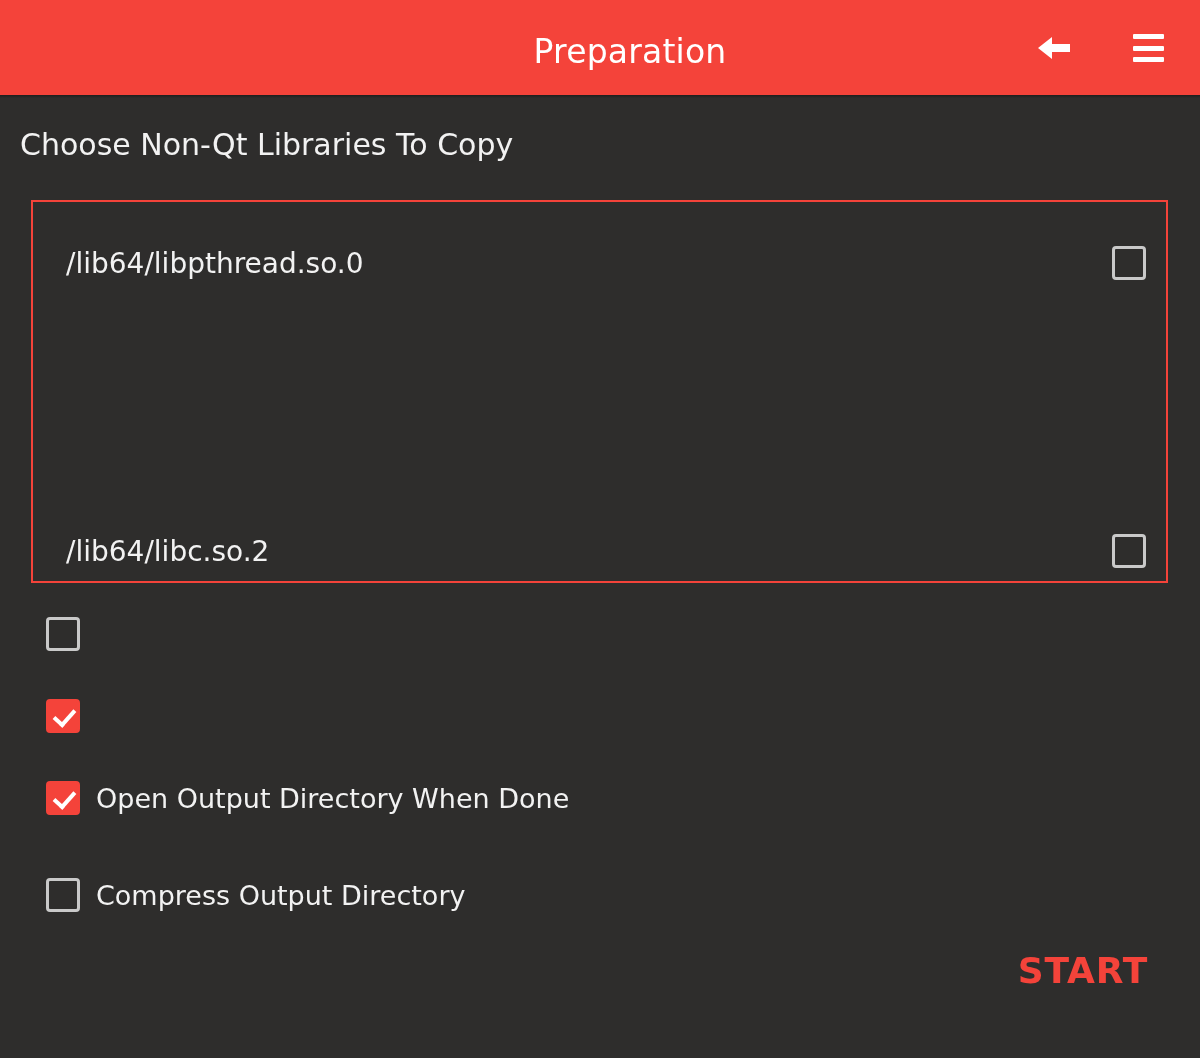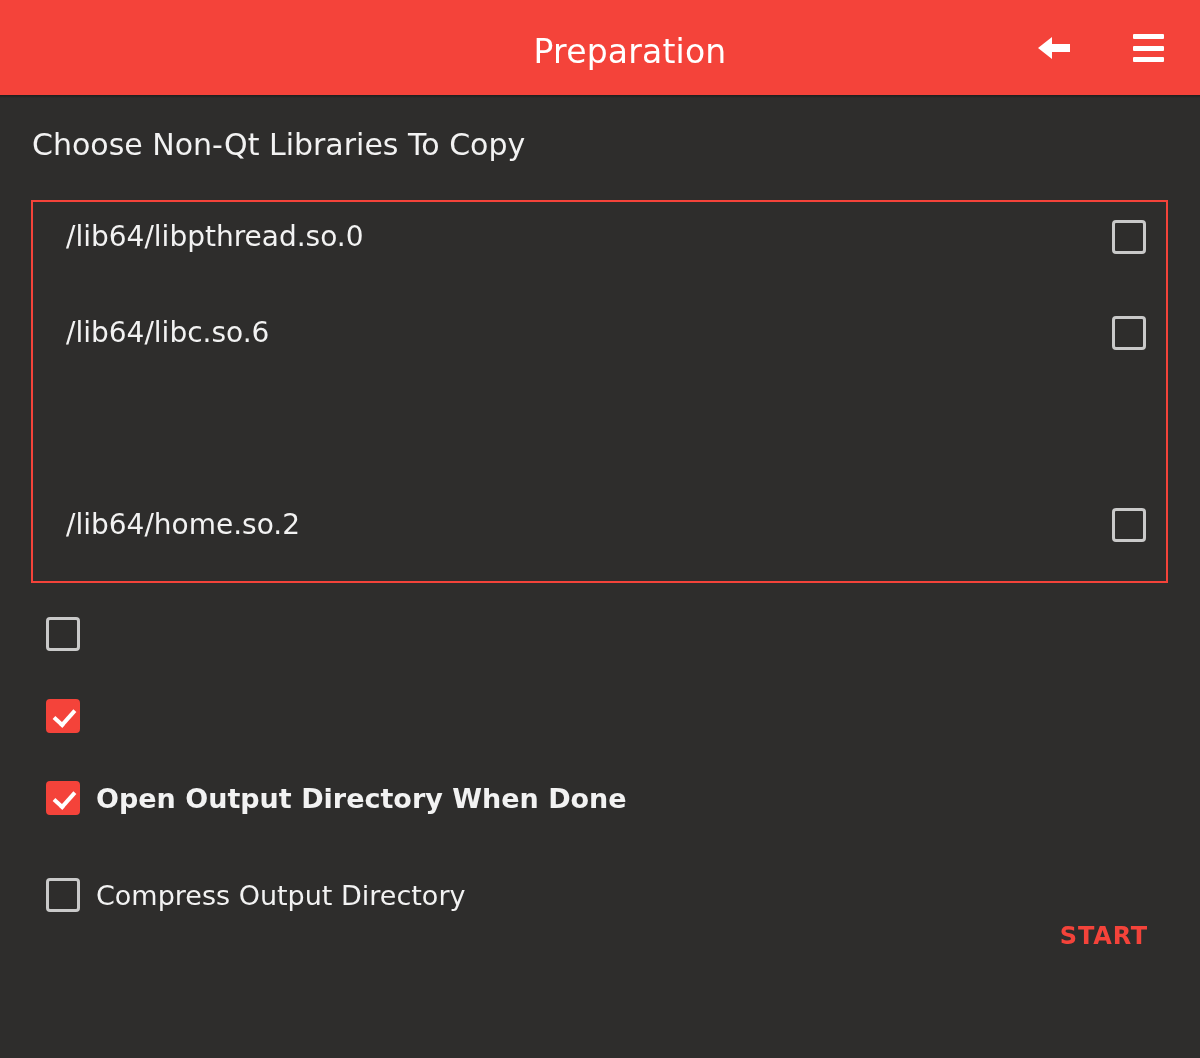--- a/index.html
+++ b/index.html
@@ -69,21 +69,21 @@
     position: absolute;
     left: 0; top: 95px;
     width: 1200px;
     height: 3px;
     background: linear-gradient(to bottom, rgba(0,0,0,0.35), rgba(0,0,0,0));
   }
 
   
   .section-heading {
     position: absolute;
-    left: 32px;
+    left: 20px;
     top: 127px;
     font-size: 30px;
     color: #f2f2f2;
     font-weight: 400;
     white-space: nowrap;
   }
 
   
   .list-frame {
     position: absolute;
@@ -93,21 +93,21 @@
     height: 383px;
     border: 2px solid #f4433a;
     box-sizing: border-box;
   }
   .lib-row {
     position: absolute;
     left: 0;
     width: 100%;
     height: 60px;
     display: flex;
-    align-items: flex-start;
+    align-items: flex-end;
     justify-content: space-between;
     box-sizing: border-box;
     padding: 0 20px 0 33px;
     cursor: pointer;
   }
   .lib-row-0 { top: 18px; }
   .lib-row-1 { top: 114px; }
   .lib-row-2 { top: 210px; }
   .lib-row-3 { top: 306px; }
   .lib-label {
@@ -148,35 +148,35 @@
   .option-row {
     position: absolute;
     left: 46px;
     height: 36px;
     display: flex;
     align-items: center;
     cursor: pointer;
   }
   .option-row-0 { top: 616px; }
   .option-row-1 { top: 698px; }
-  .option-row-2 { top: 780px; font-weight: bold; }
+  .option-row-2 { top: 780px; }
   .option-row-3 { top: 862px; margin-top: 15px; }
   .option-label {
     font-size: 27px;
     color: #f2f2f2;
     margin-left: 16px;
     white-space: nowrap;
   }
 
   
   .start-btn {
     position: absolute;
     right: 36px;
-    top: 916px;
-    font-size: 24px;
+    top: 944px;
+    font-size: 36px;
     font-weight: 700;
     color: #f4433a;
     letter-spacing: 0.8px;
     padding: 6px 16px;
     cursor: pointer;
     background: transparent;
     border: none;
     font-family: "DejaVu Sans", "Liberation Sans", sans-serif;
   }
 </style>
@@ -206,28 +206,24 @@
 
 <div class="section-heading">Choose Non-Qt Libraries To Copy</div>
 
 <div class="list-frame">
 
   <div class="lib-row lib-row-0">
     <span class="lib-label">/lib64/libpthread.so.0</span>
     <span class="cbox"></span>
   </div>
 
-  <div class="lib-row lib-row-1">
-    <span class="lib-label">/lib64/libc.so.6</span>
-    <span class="cbox"></span>
-  </div>
 
 
   <div class="lib-row lib-row-3">
-    <span class="lib-label">/lib64/home.so.2</span>
+    <span class="lib-label">/lib64/libc.so.2</span>
     <span class="cbox"></span>
   </div>
 
 </div>
 
 <div class="option-row option-row-0">
   <span class="cbox"></span>
 </div>
 
 <div class="option-row option-row-1">

